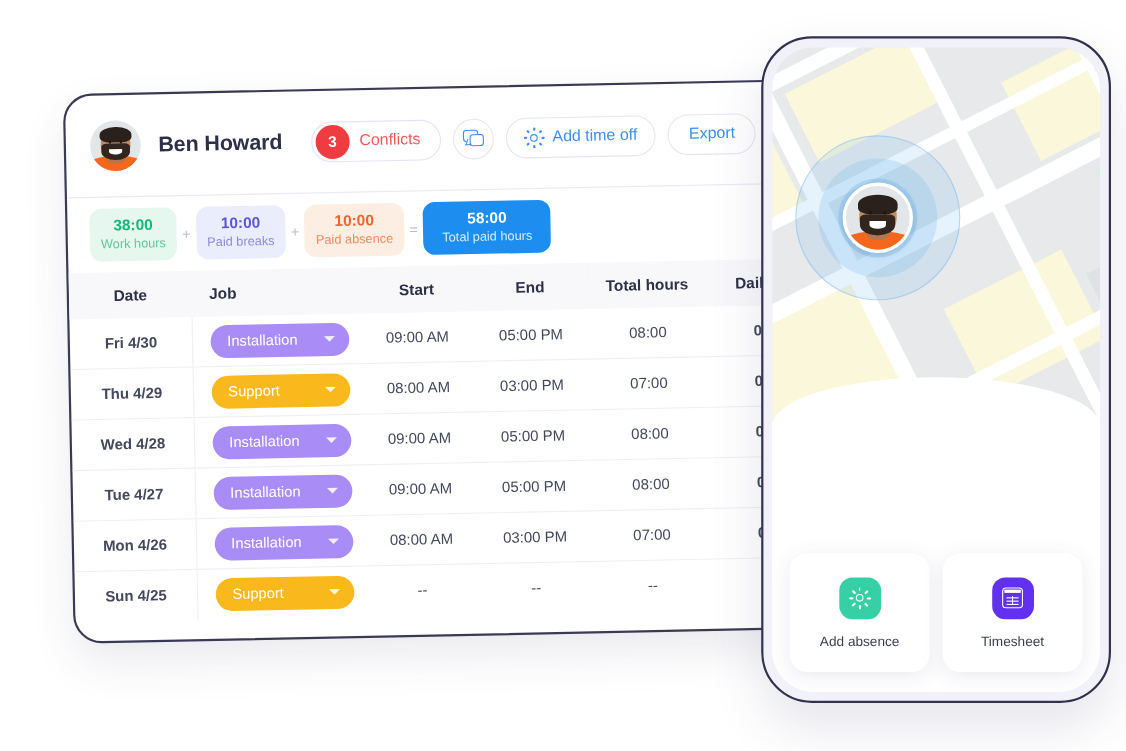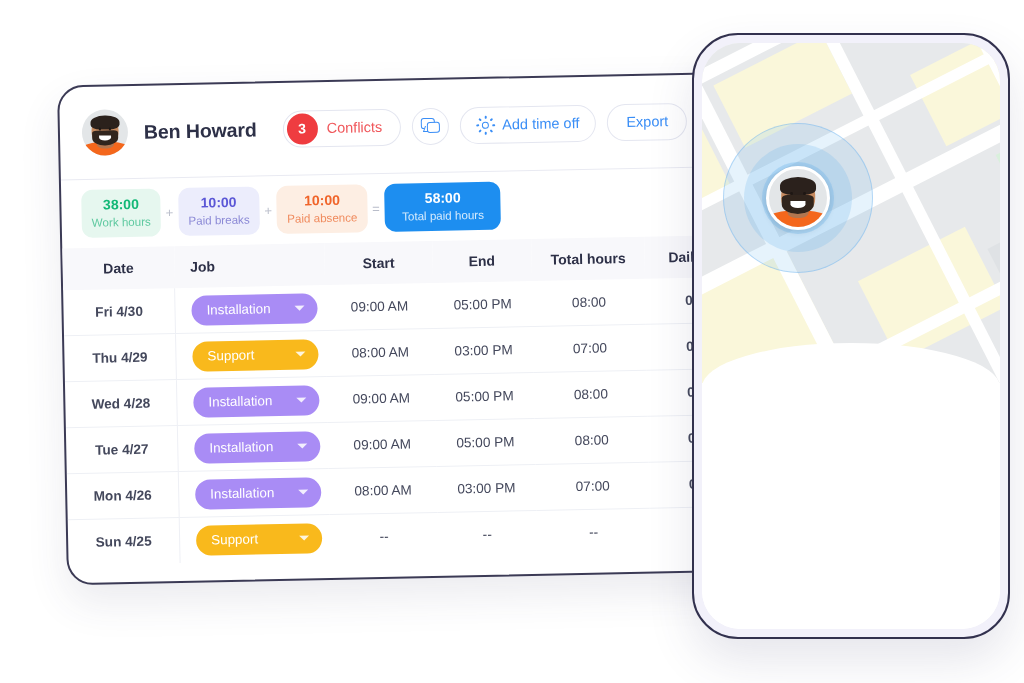--- a/index.html
+++ b/index.html
@@ -695,18 +695,47 @@
               <div class="eye r"></div>
             </div>
           </div>
         </div>
       </div>
 
       <div class="sheet"></div>
 
 
       <div class="quick-row">
+        <div class="qcard">
+          <span class="qicon absence">
+            <span class="sun-w">
+              <span class="core"></span>
+              <i style="transform:rotate(0deg)"></i>
+                <i style="transform:rotate(45deg)"></i>
+              <i style="transform:rotate(90deg)"></i>
+                <i style="transform:rotate(135deg)"></i>
+              <i style="transform:rotate(180deg)"></i>
+                <i style="transform:rotate(225deg)"></i>
+              <i style="transform:rotate(270deg)"></i>
+                <i style="transform:rotate(315deg)"></i>
+            </span>
+          </span>
+          <span class="qlabel">Add absence</span>
+        </div>
+        <div class="qcard">
+          <span class="qicon timesheet">
+            <span class="ts-ico">
+              <span class="frame"></span>
+              <span class="bar"></span>
+              <span class="ln" style="top:8.5px"></span>
+              <span class="ln" style="top:11.5px"></span>
+              <span class="ln" style="top:14.5px"></span>
+              <span class="vl" style="left:8.9px"></span>
+            </span>
+          </span>
+          <span class="qlabel">Timesheet</span>
+        </div>
       </div>
 
     </div>
   </div>
 
 </div>
 
 </body></html>

